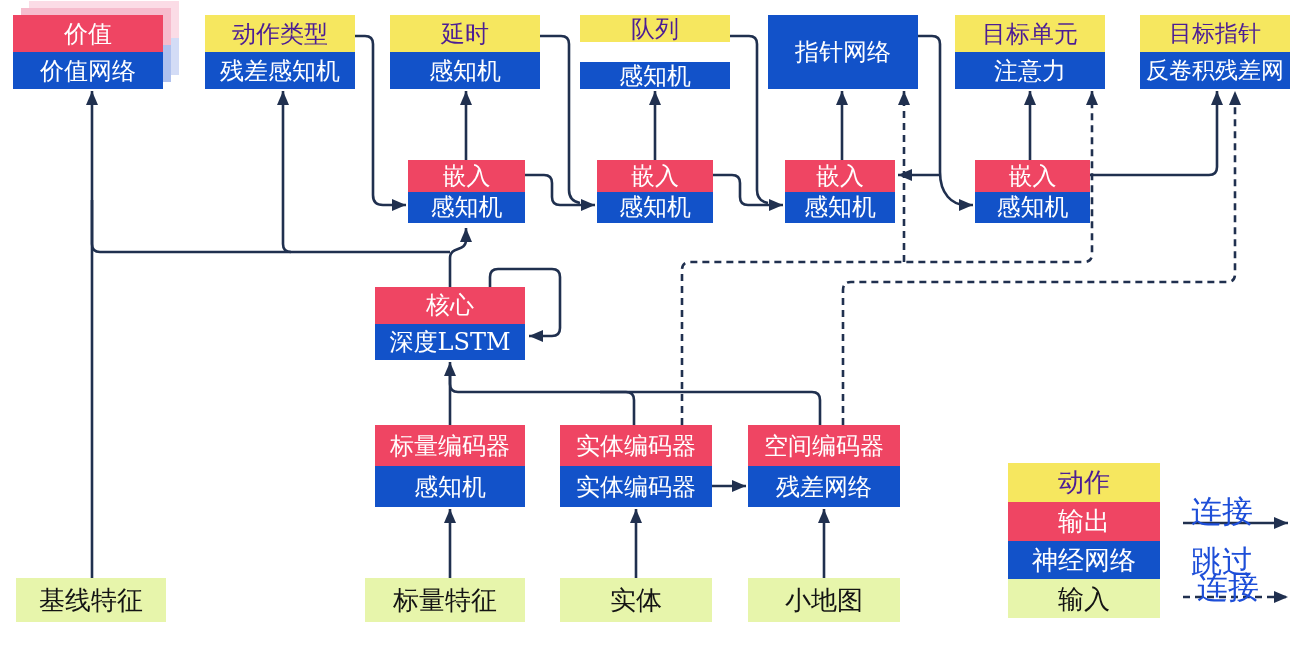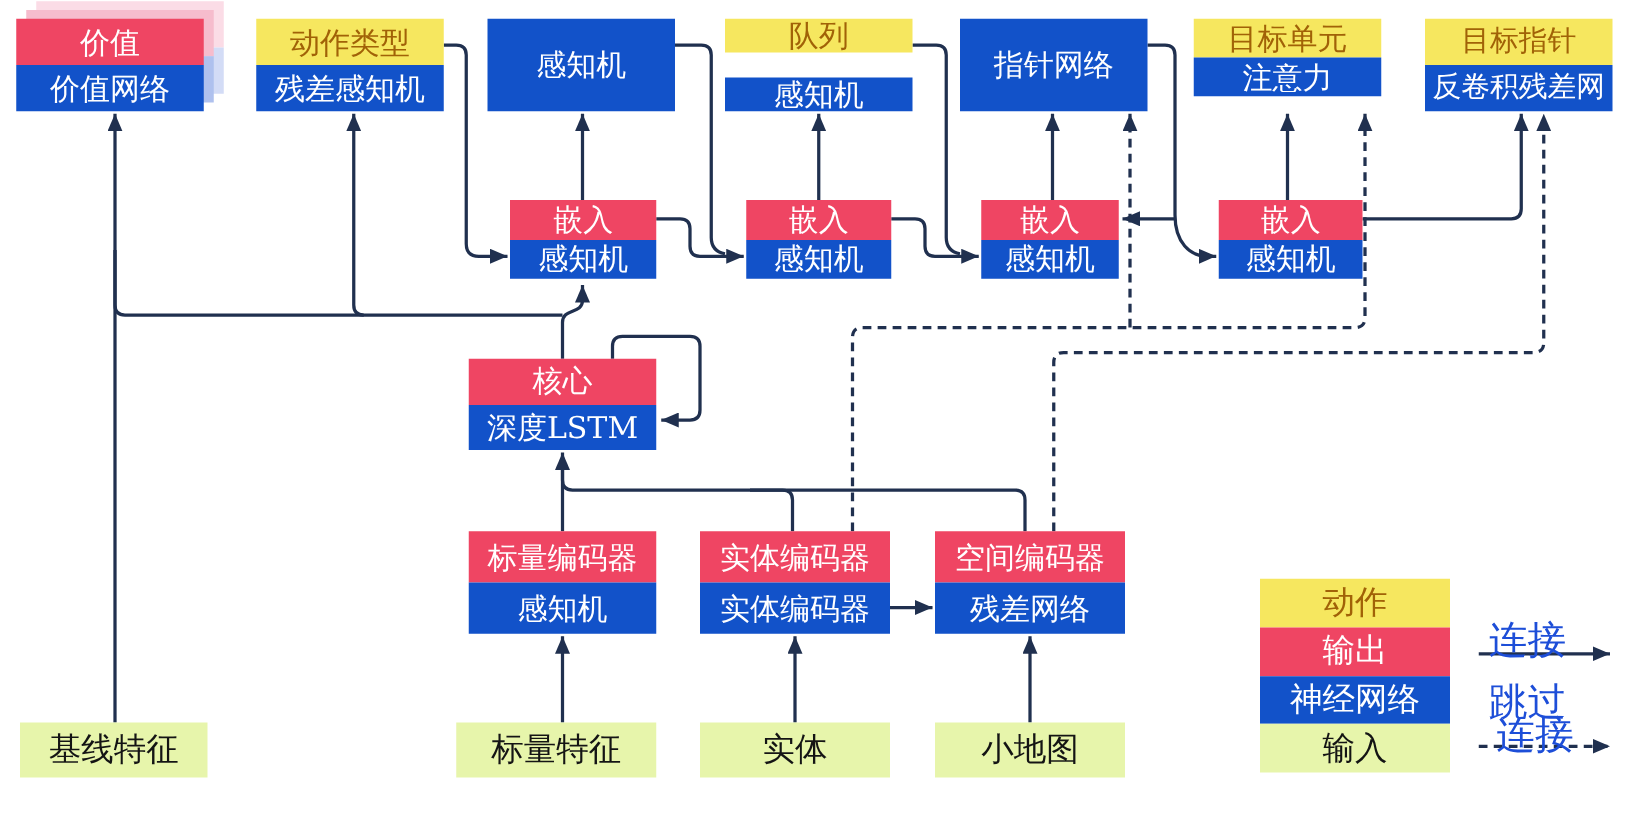--- a/index.html
+++ b/index.html
@@ -1,21 +1,21 @@
 <!DOCTYPE html>
 <html><head>
 <meta charset="utf-8">
 <style>
   html,body{margin:0;padding:0;background:#ffffff;}
   #canvas{position:relative;width:1301px;height:662px;background:#ffffff;overflow:hidden;
           font-family:"DejaVu Serif","Liberation Serif",serif;}
   svg.wires{position:absolute;left:0;top:0;z-index:1;}
   .box{position:absolute;display:flex;flex-direction:column;z-index:3;}
   .seg{flex:1;display:flex;align-items:center;justify-content:center;line-height:1;}
-  .yellow{background:#F6E75F;color:#a16207;}
+  .yellow{background:#F6E75F;color:#4c1d95;}
   .red{background:#EF4563;color:#ffffff;}
   .blue{background:#1252C9;color:#ffffff;}
   .green{background:#E7F5AB;color:#141414;}
   .ghost{position:absolute;display:flex;flex-direction:column;}
   .g1t{background:#F6BCCD;} .g1b{background:#AFC1EE;}
   .g2t{background:#FBDCE6;} .g2b{background:#D3DCF6;}
   .fs24{font-size:24px;} .fs23{font-size:23px;text-align:right;} .fs26{font-size:26px;}
   .legend-label{position:absolute;z-index:3;font-size:31px;color:#1d4ed8;text-align:right;width:70px;}
 </style>
 </head>
@@ -77,30 +77,31 @@
 
   <div class="box fs24" style="left:13px;top:15px;width:150px;height:74px;text-align:center;">
     <div class="seg red">价值</div>
     <div class="seg blue">价值网络</div>
   </div>
   <div class="box fs24" style="left:205px;top:15px;width:150px;height:74px;">
     <div class="seg yellow">动作类型</div>
     <div class="seg blue">残差感知机</div>
   </div>
   <div class="box fs24" style="left:390px;top:15px;width:150px;height:74px;">
+    <div class="seg yellow">延时</div>
     <div class="seg blue">感知机</div>
   </div>
   <div class="box fs24" style="left:580px;top:15px;width:150px;height:74px;gap:20px;">
     <div class="seg yellow">队列</div>
     <div class="seg blue">感知机</div>
   </div>
   <div class="box fs24" style="left:768px;top:15px;width:150px;height:74px;">
     <div class="seg blue">指针网络</div>
   </div>
-  <div class="box fs24" style="left:955px;top:15px;width:150px;height:62px;">
+  <div class="box fs24" style="left:955px;top:15px;width:150px;height:74px;">
     <div class="seg yellow">目标单元</div>
     <div class="seg blue">注意力</div>
   </div>
   <div class="box fs23" style="left:1140px;top:15px;width:150px;height:74px;">
     <div class="seg yellow">目标指针</div>
     <div class="seg blue">反卷积残差网</div>
   </div>
 
   <div class="box fs24" style="left:408px;top:160px;width:117px;height:63px;">
     <div class="seg red">嵌入</div>

